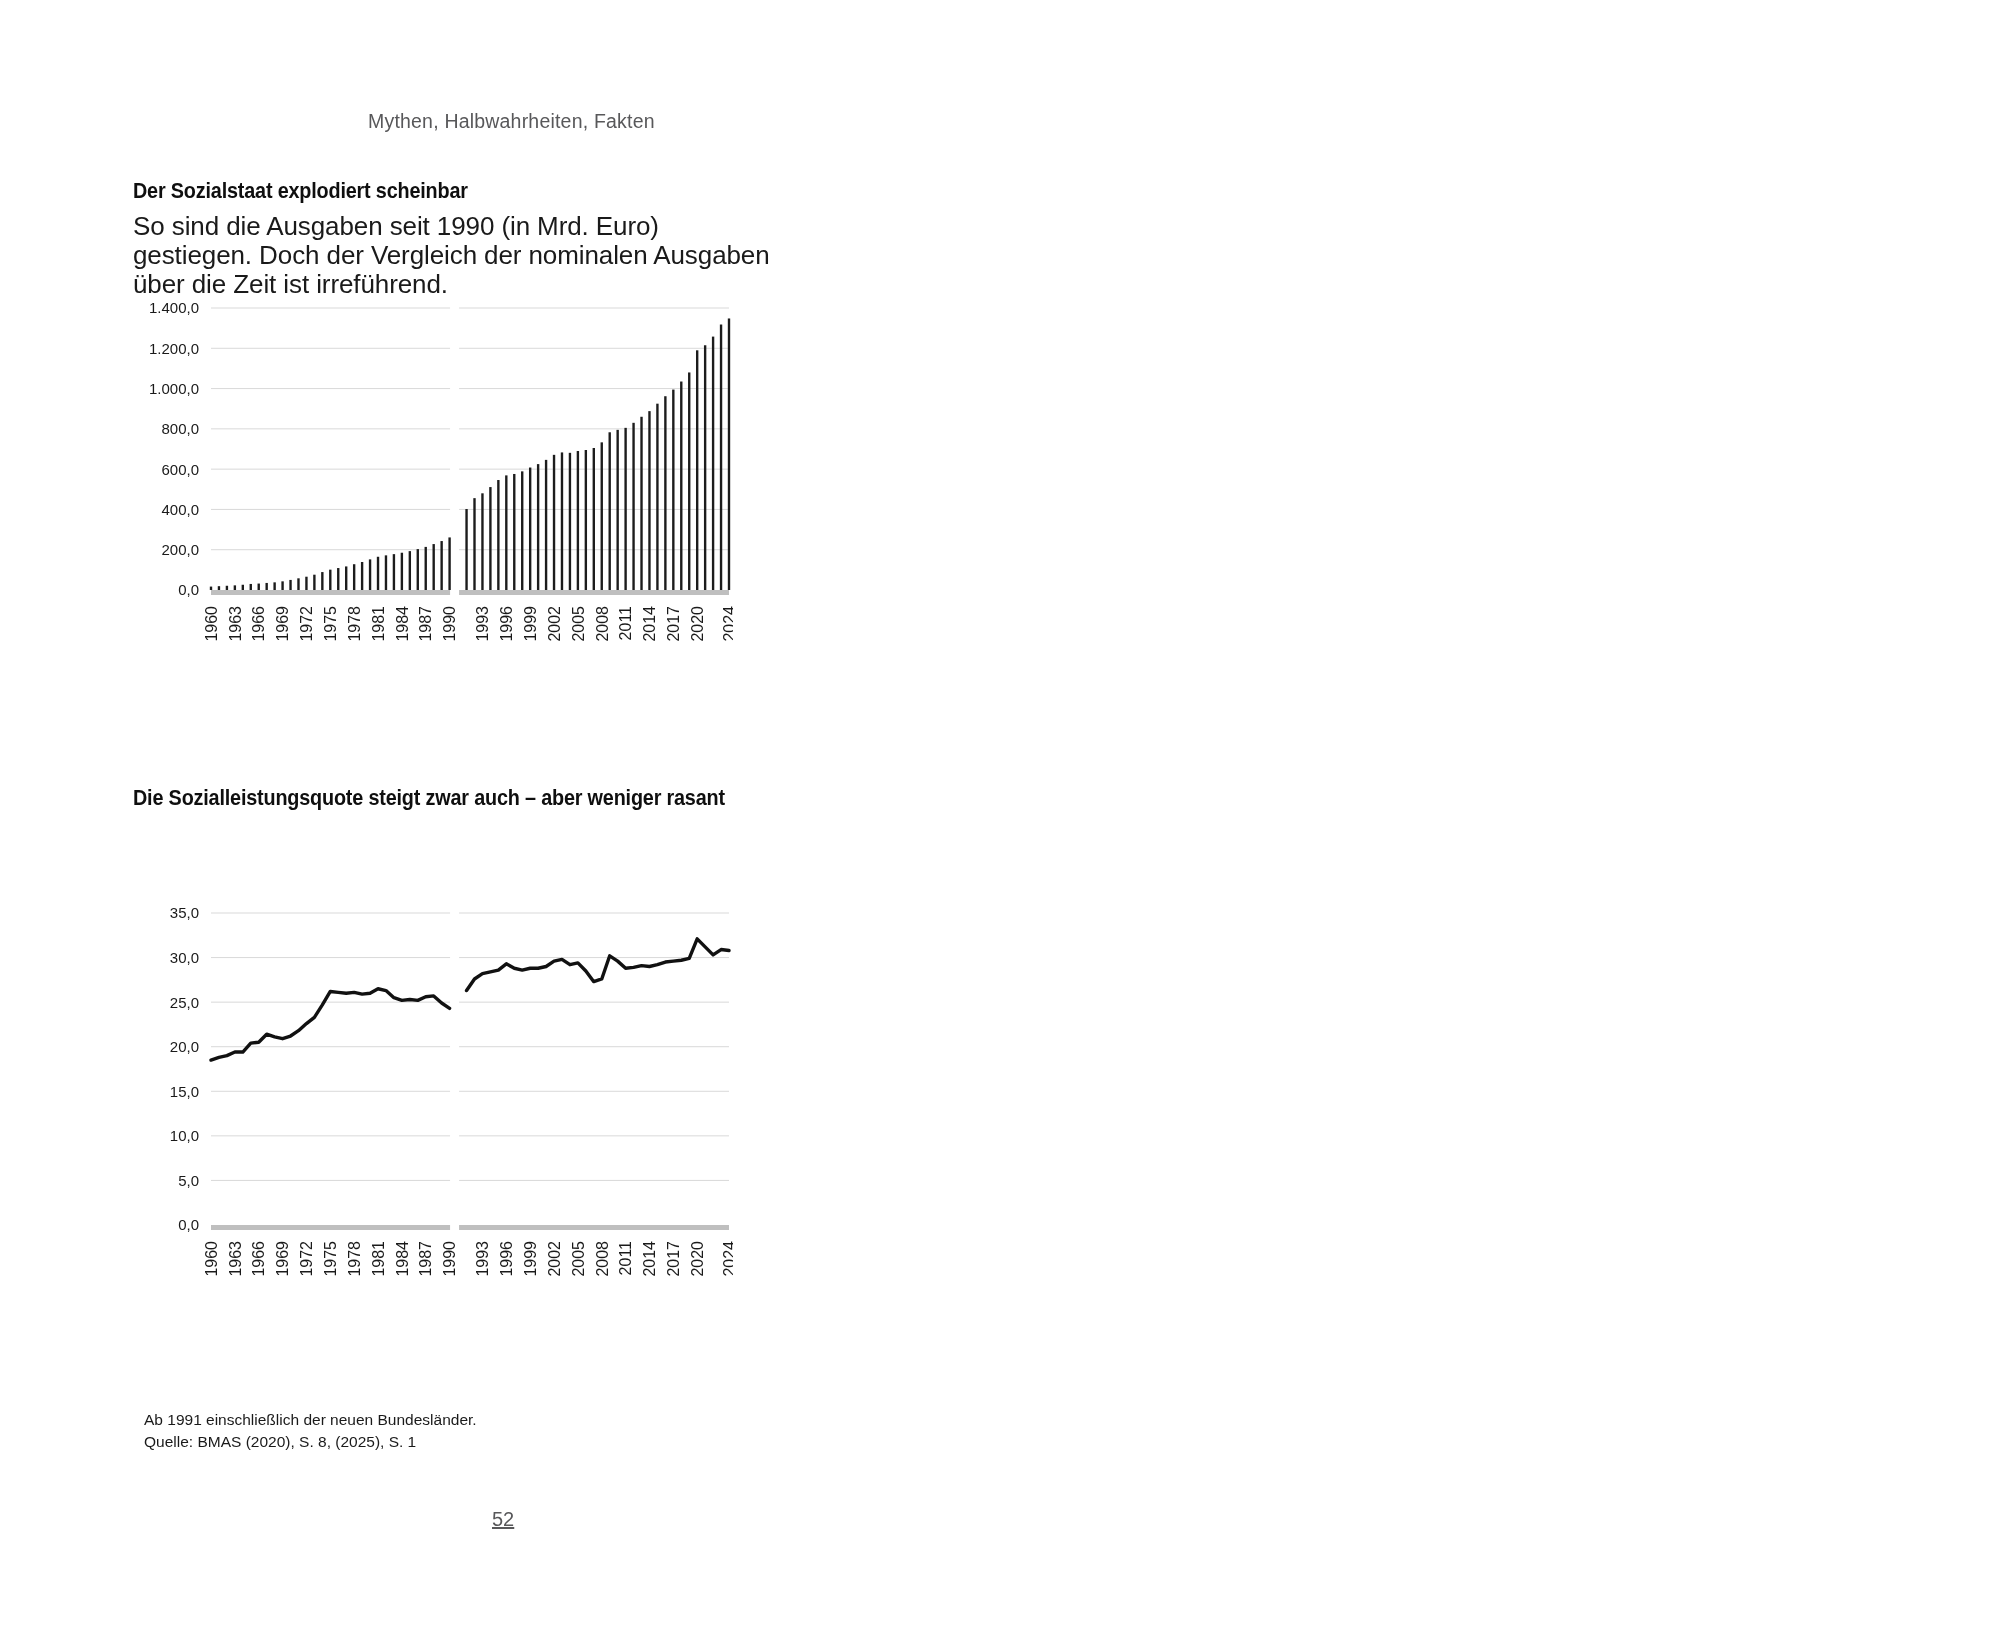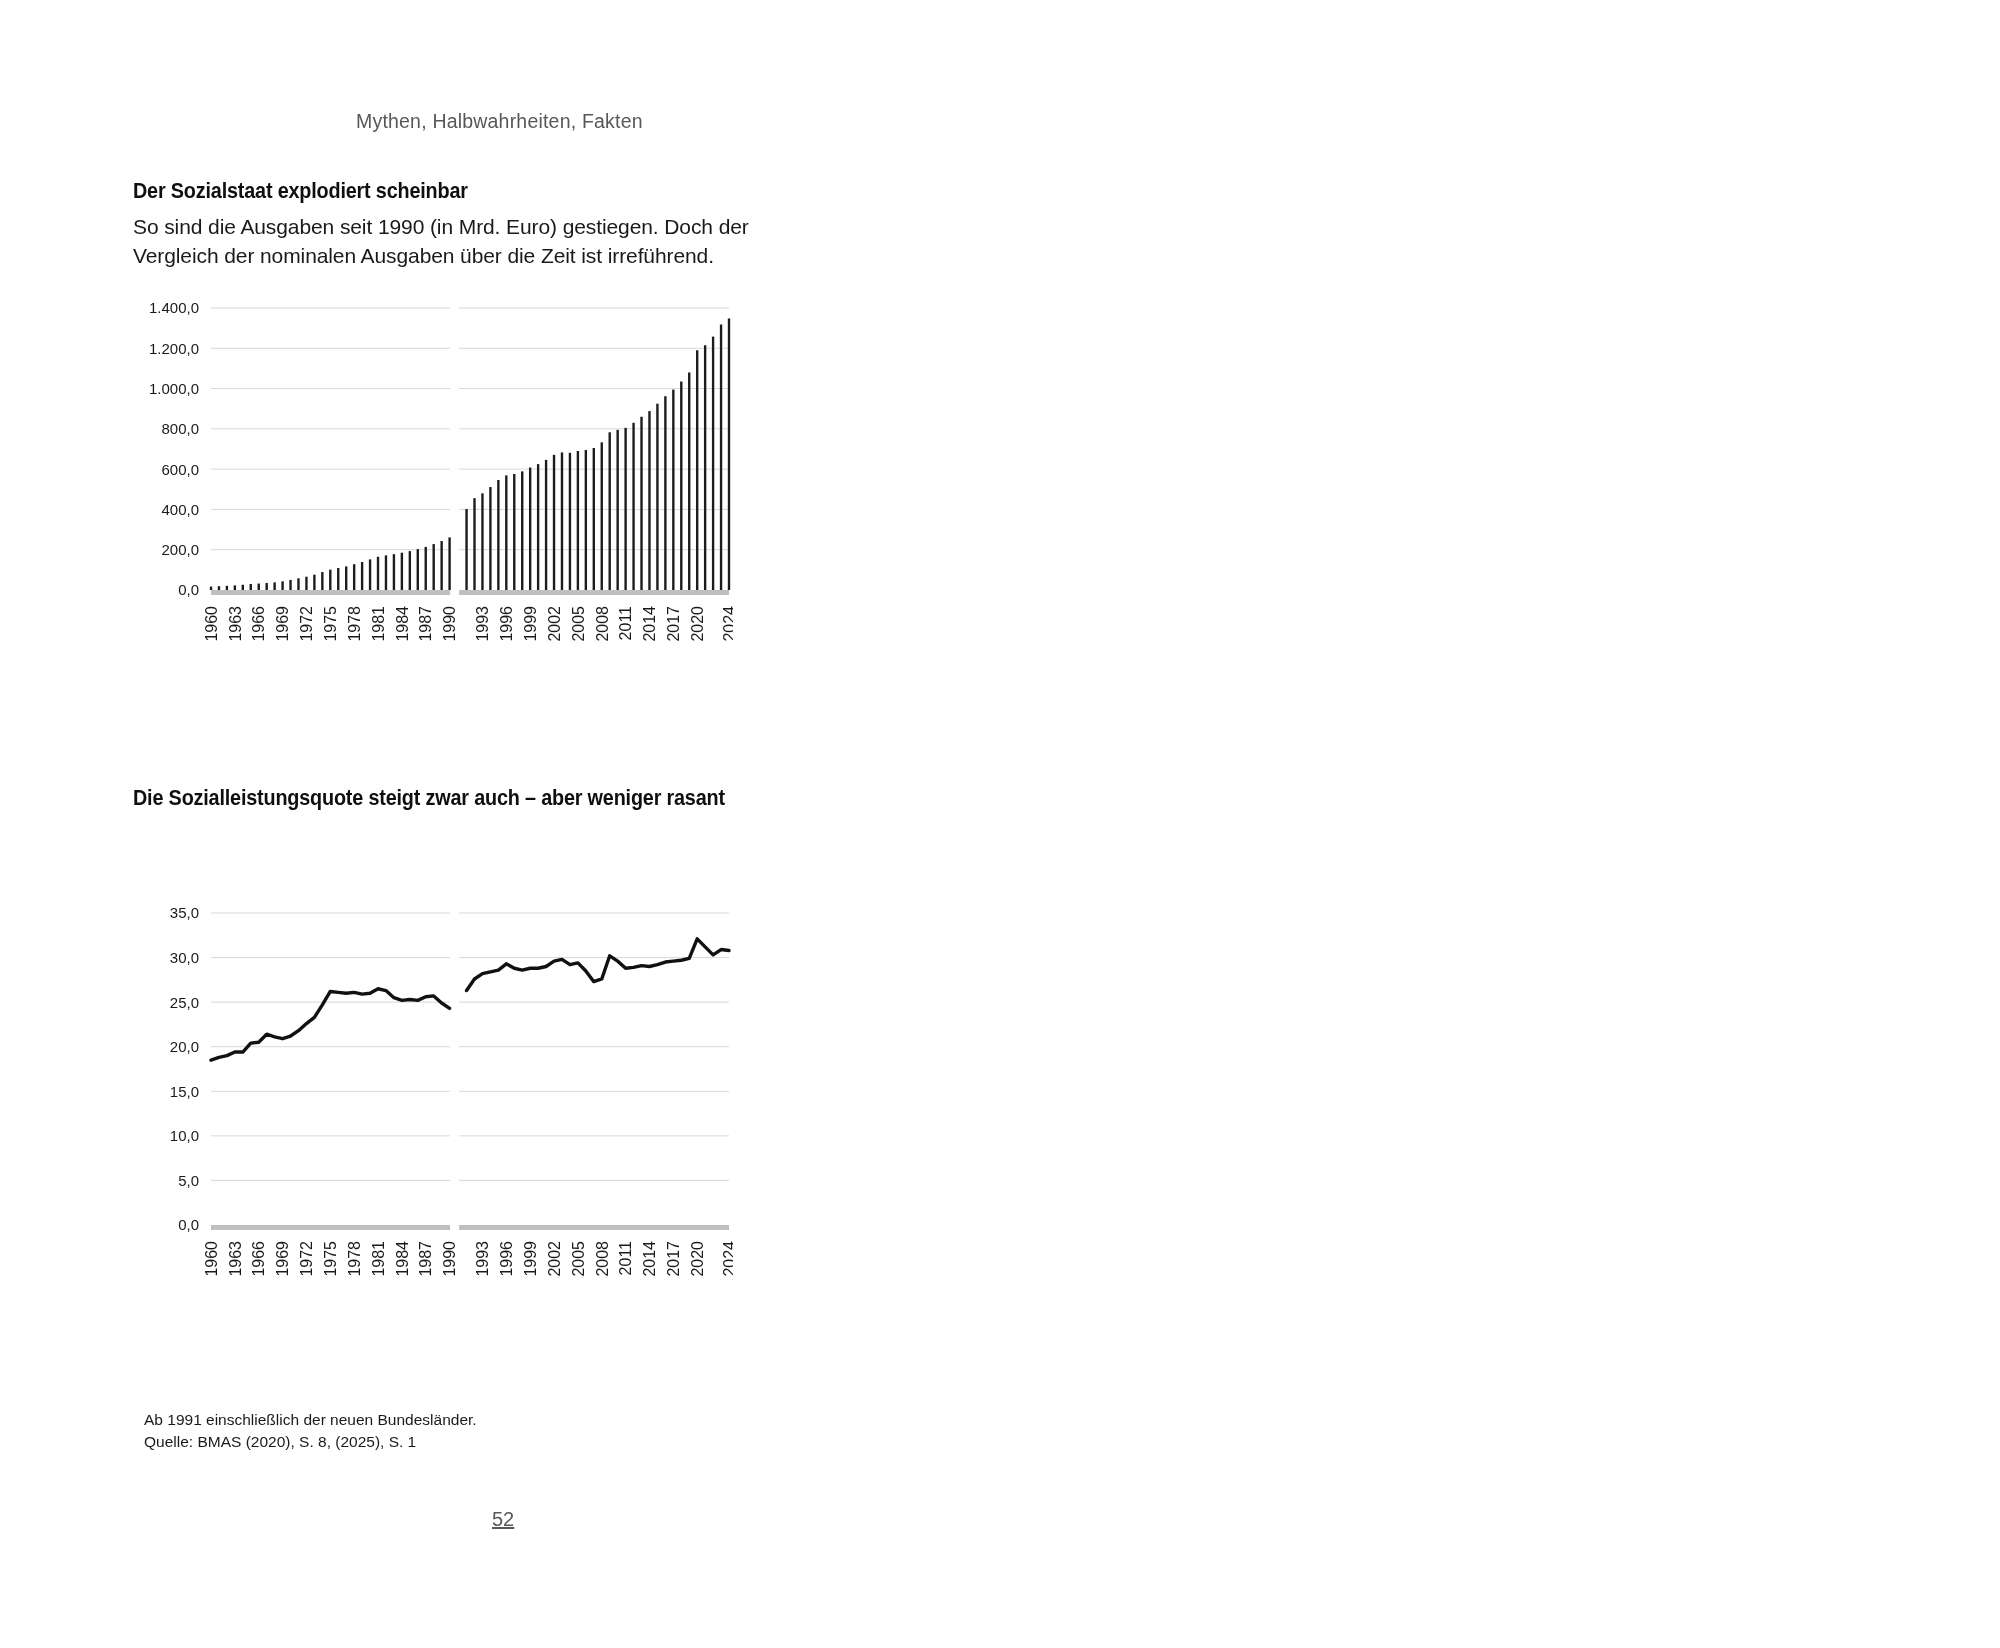--- a/index.html
+++ b/index.html
@@ -32,21 +32,21 @@
   
   .runhead {
     position: absolute;
     top: 110px;
     font-family: "Liberation Sans", sans-serif;
     font-size: 19.5px;
     letter-spacing: 0.2px;
     color: #58585a;
     white-space: nowrap;
   }
-  .runhead-left  { left: 356px; text-align: center; }
+  .runhead-left  { left: 368px; text-align: center; }
 
   
   .folio {
     position: absolute;
     top: 1508px;
     font-family: "Liberation Sans", sans-serif;
     font-size: 20px;
     color: #58585a;
   }
   .folio-left  { left: 492px; text-decoration: underline; }
@@ -62,21 +62,21 @@
     color: #0f0f0f;
     transform: scaleX(0.88);
     transform-origin: left center;
     white-space: nowrap;
   }
   .fig-sub {
     position: absolute;
     left: 133px;
     width: 640px;
     font-family: "Liberation Sans", sans-serif;
-    font-size: 21px;
+    font-size: 26px;
     line-height: 29px;
     color: #1a1a1a;
     letter-spacing: -0.1px;
   }
 
   .fig1-title { top: 178px; }
   .fig1-sub   { top: 212px; }
   .fig2-title { top: 785px; }
   .fig2-sub   { top: 820px; }
 

